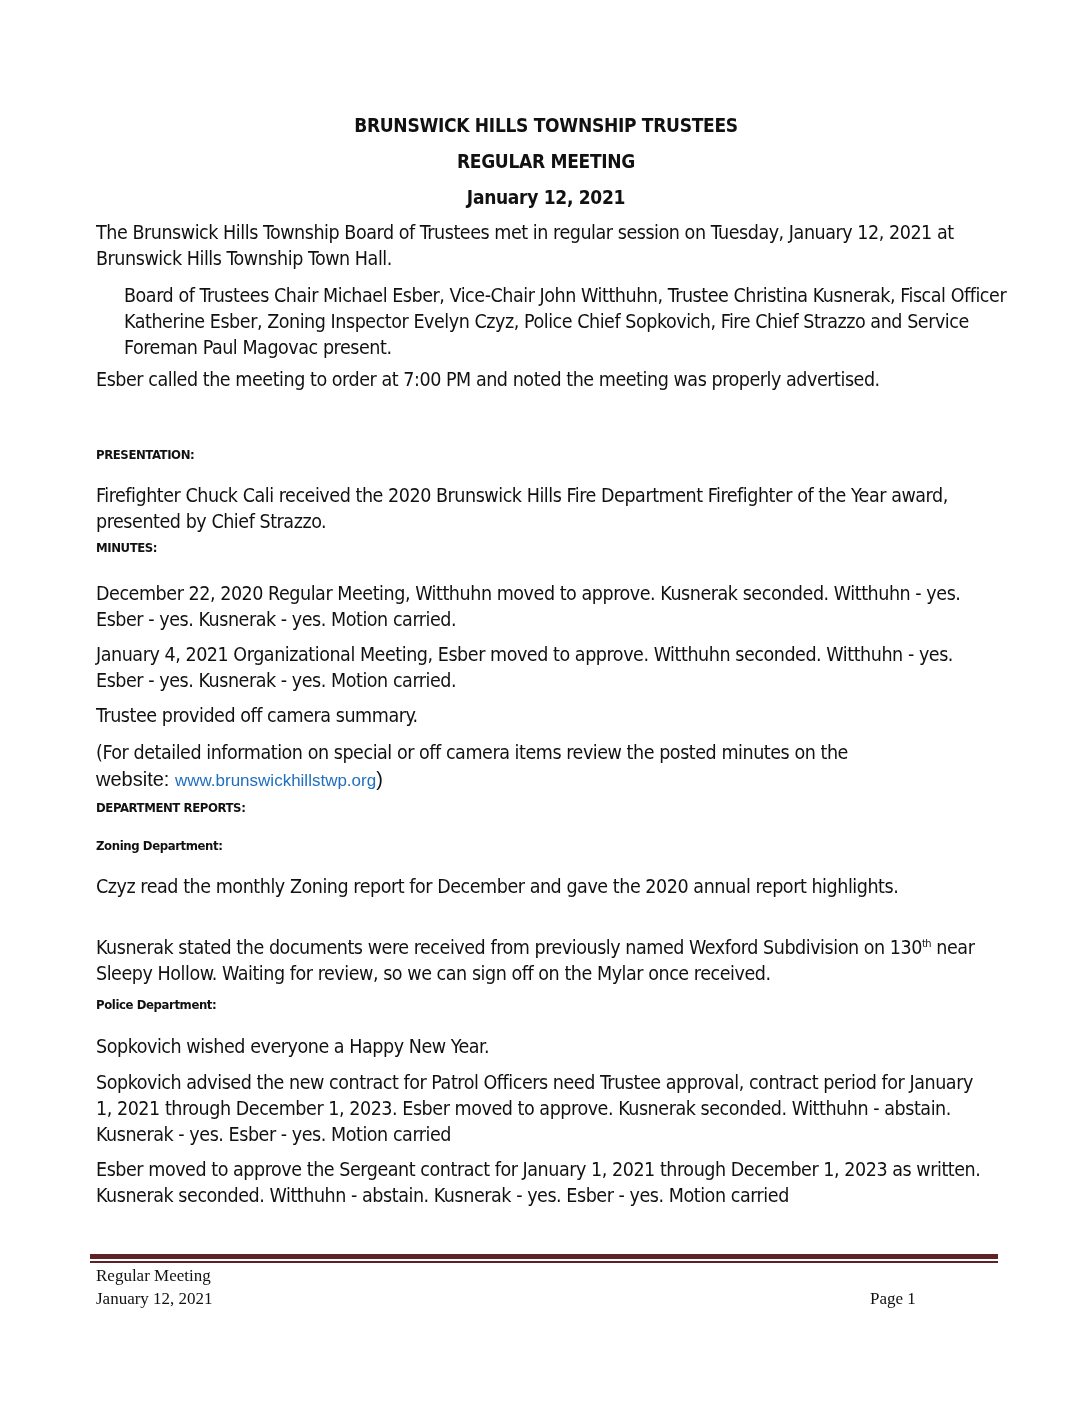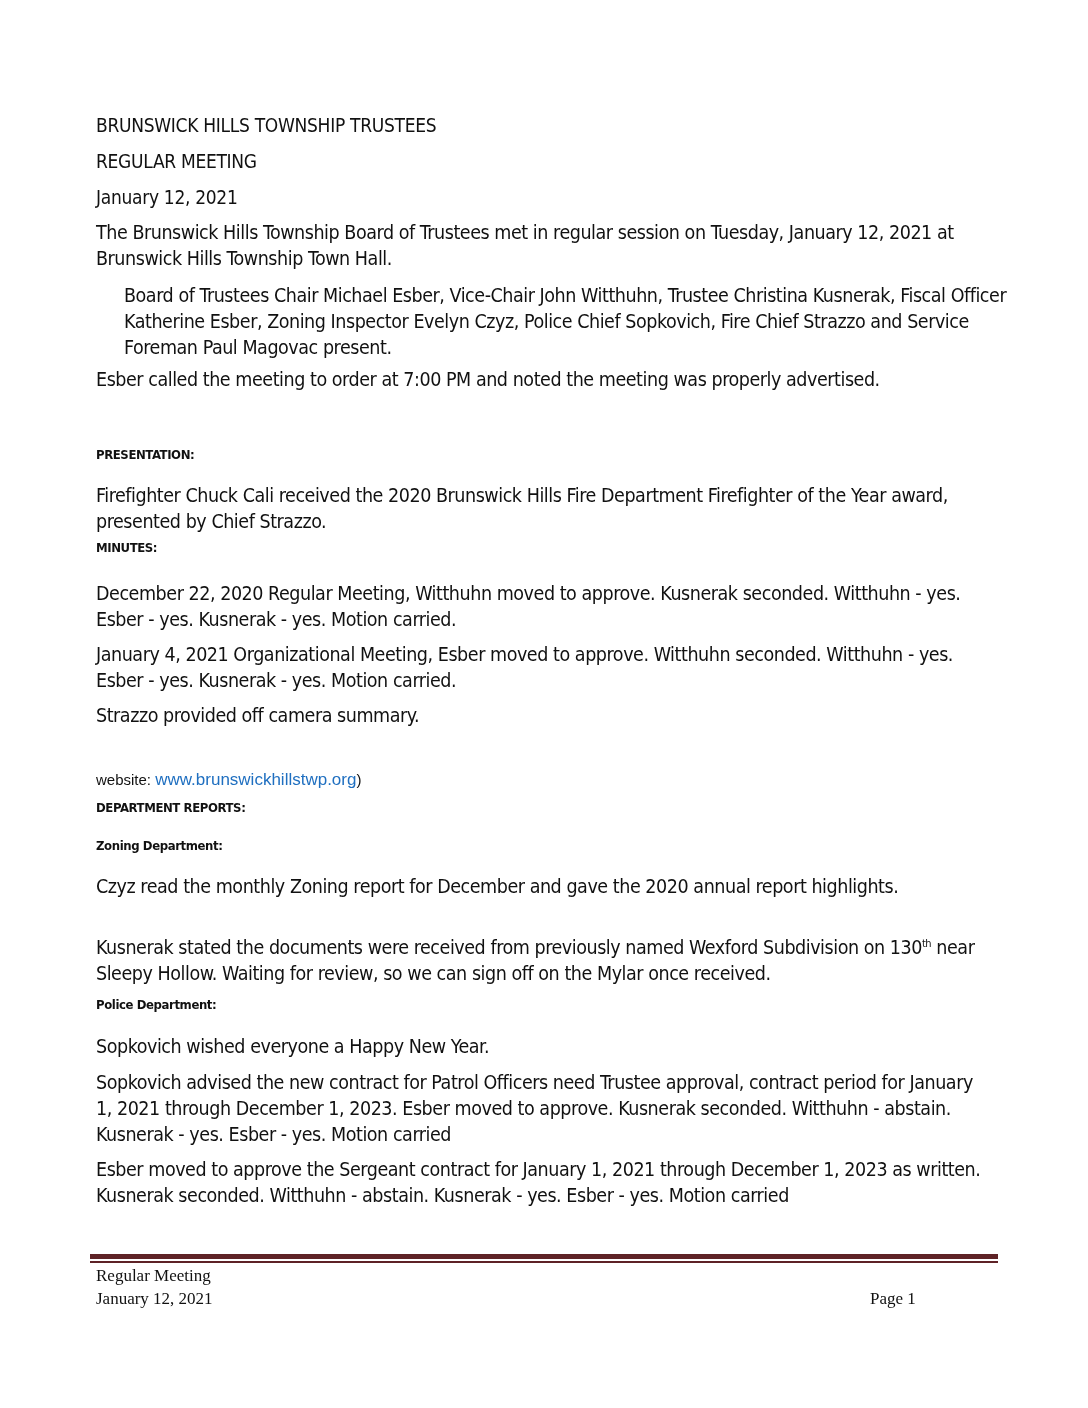--- a/index.html
+++ b/index.html
@@ -1,22 +1,22 @@
 <!DOCTYPE html>
 <html><head>
 <meta charset="utf-8">
 <style>
   html, body { margin: 0; padding: 0; background: #ffffff; }
   body { width: 1088px; height: 1408px; position: relative; overflow: hidden;
          font-family: "DejaVu Sans Condensed", "DejaVu Sans", sans-serif; color: #111; }
   .page { position: absolute; left: 96px; top: 0; width: 900px; }
-  .title { position: absolute; left: 0; width: 900px; text-align: left; font-weight: normal; font-size: 19px; letter-spacing: -0.3px; }
+  .title { position: absolute; left: 0; width: 900px; text-align: center; font-weight: bold; font-size: 19px; letter-spacing: -0.3px; }
   .p { position: absolute; left: 0; width: 890px; font-size: 19.5px; line-height: 26px; letter-spacing: -0.45px; }
   .h { position: absolute; left: 0; font-weight: bold; font-size: 13px; letter-spacing: -0.4px; }
-  .small { font-family: "Liberation Sans", sans-serif; font-size: 15px; letter-spacing: 0; }
+  .small { font-family: "Liberation Sans", sans-serif; font-size: 20px; letter-spacing: 0; }
   .link { color: #1f6fc0; font-family: "Liberation Sans", sans-serif; font-size: 17px; letter-spacing: 0; text-decoration: none; }
   sup { font-size: 11px; line-height: 0; margin-top: 32px; }
   .rule-thick { position: absolute; left: 90px; top: 1254px; width: 908px; height: 5px; background: #5e2226; }
   .rule-thin { position: absolute; left: 90px; top: 1261px; width: 908px; height: 1.5px; background: #5e2226; }
   .footer { position: absolute; font-family: "Liberation Serif", "DejaVu Serif", serif; font-size: 17px; color: #111; }
 </style>
 </head>
 <body>
 
 <div class="page">
@@ -27,23 +27,23 @@
   <div class="p" style="top:220px;">The Brunswick Hills Township Board of Trustees met in regular session on Tuesday, January 12, 2021 at Brunswick Hills Township Town Hall.</div>
   <div class="p" style="top:283px;margin-left:28px;">Board of Trustees Chair Michael Esber, Vice-Chair John Witthuhn, Trustee Christina Kusnerak, Fiscal Officer Katherine Esber, Zoning Inspector Evelyn Czyz, Police Chief Sopkovich, Fire Chief Strazzo and Service Foreman Paul Magovac present.</div>
   <div class="p" style="top:367px;">Esber called the meeting to order at 7:00 PM and noted the meeting was properly advertised.</div>
 
   <div class="h" style="top:447px;">PRESENTATION:</div>
   <div class="p" style="top:483px;">Firefighter Chuck Cali received the 2020 Brunswick Hills Fire Department Firefighter of the Year award, presented by Chief Strazzo.</div>
 
   <div class="h" style="top:540px;">MINUTES:</div>
   <div class="p" style="top:581px;">December 22, 2020 Regular Meeting, Witthuhn moved to approve.  Kusnerak seconded. Witthuhn - yes. Esber - yes.  Kusnerak - yes.  Motion carried.</div>
   <div class="p" style="top:642px;">January 4, 2021 Organizational Meeting, Esber moved to approve.  Witthuhn seconded. Witthuhn - yes.  Esber - yes.  Kusnerak - yes.  Motion carried.</div>
-  <div class="p" style="top:703px;">Strazzo provided off camera summary.</div>
+  <div class="p" style="top:703px;">Trustee provided off camera summary.</div>
   <div class="p" style="top:740px;">
-    <br>
+    <span>(For detailed information on special or off camera items review the posted minutes on the</span><br>
     <span class="small">website: </span><a class="link">www.brunswickhillstwp.org</a><span class="small">)</span>
   </div>
 
   <div class="h" style="top:800px;">DEPARTMENT REPORTS:</div>
 
   <div class="h" style="top:838px;">Zoning Department:</div>
   <div class="p" style="top:874px;">Czyz read the monthly Zoning report for December and gave the 2020 annual report highlights.</div>
   <div class="p" style="top:935px;">
     <span>Kusnerak stated the documents were received from previously named Wexford Subdivision on 130</span><sup>th</sup><span> near Sleepy Hollow.  Waiting for review, so we can sign off on the Mylar once received.</span>
   </div>

